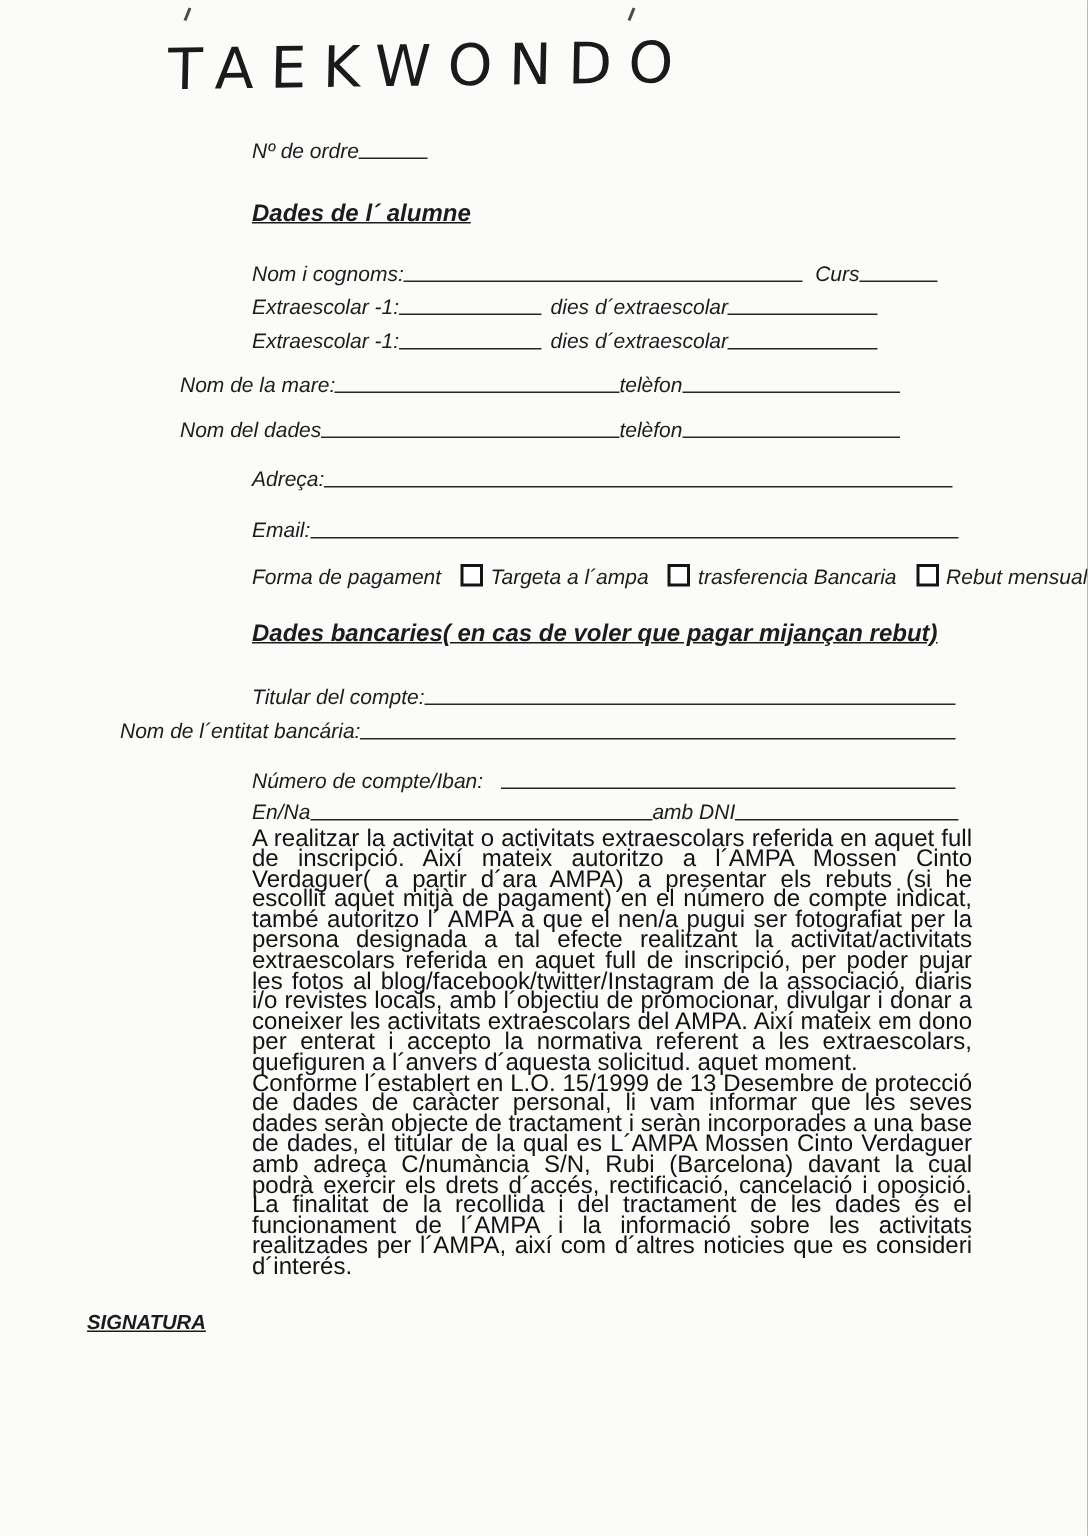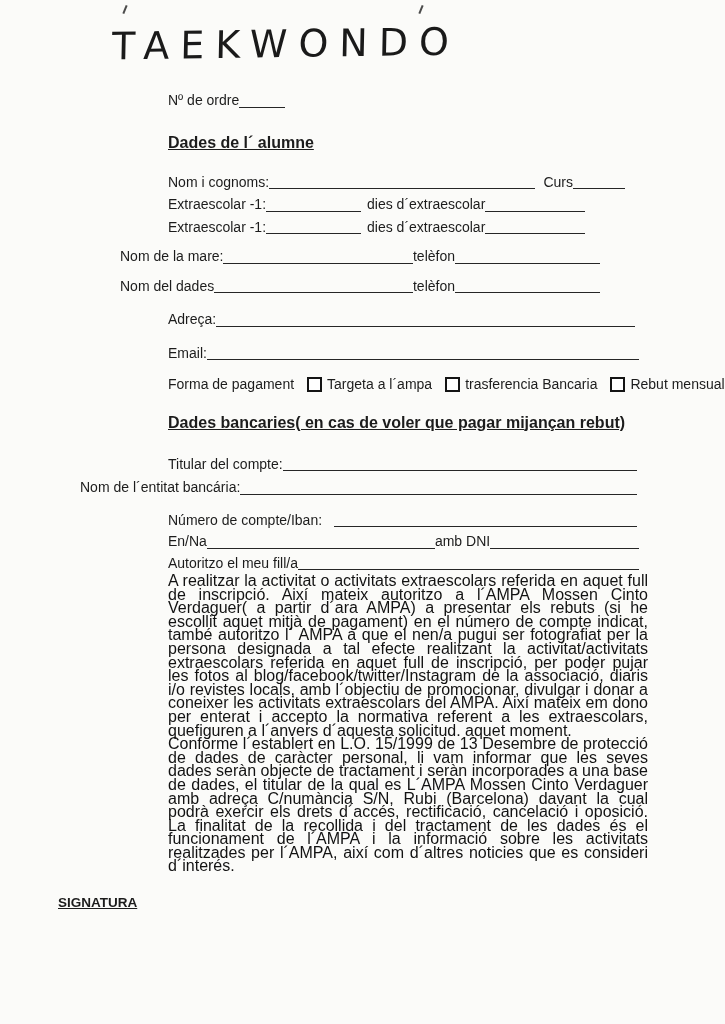--- a/index.html
+++ b/index.html
@@ -13,21 +13,21 @@
     overflow:hidden;
     box-shadow:0 0 6px rgba(0,0,0,.3);
   }
   .mark{position:absolute;width:2px;height:9px;background:#4a4a4a;transform:rotate(22deg);}
   .hand{
     position:absolute;top:22px;left:112px;
     font-family:"DejaVu Sans",sans-serif;
     font-size:38px;letter-spacing:11px;white-space:nowrap;
     color:#1a1a1a;transform:rotate(-0.8deg) skewX(-2deg);
   }
-  .row{display:flex;align-items:center;font-size:14px;line-height:1.25;}
+  .row{display:flex;align-items:flex-start;font-size:14px;line-height:1.25;font-style:italic;}
   .lbl{white-space:nowrap;}
   .bl{border-bottom:1.3px solid #262626;display:inline-block;height:13px;flex:0 0 auto;}
   .grow{flex:1 1 auto;}
   .hdg{font-weight:bold;text-decoration:underline;font-size:16px;}
   .cb{width:11px;height:11px;border:2px solid #141414;background:#fff;display:inline-block;
       margin:0 5px 1px 13px;flex:0 0 auto;}
   .opt{white-space:nowrap;}
   .para{font-size:16px;line-height:13.6px;text-align:justify;color:#121212;}
   .sig{font-weight:bold;text-decoration:underline;font-size:13.5px;}
 </style>
@@ -125,24 +125,20 @@
   </div>
 
 
   <div class="row" style="margin:4px 86px 0 168px">
     <span class="lbl">En/Na</span>
     <span class="bl" style="width:228px"></span>
     <span class="lbl">amb DNI</span>
     <span class="bl grow"></span>
   </div>
 
-  <div class="row" style="margin:4px 86px 0 168px">
-    <span class="lbl">Autoritzo el meu fill/a</span>
-    <span class="bl grow"></span>
-  </div>
 
   <div class="para" style="margin:2px 77px 0 168px">A realitzar la activitat o activitats extraescolars referida en aquet full de inscripció. Així mateix autoritzo a l´AMPA Mossen Cinto Verdaguer( a partir d´ara AMPA) a presentar els rebuts (si he escollit aquet mitjà de pagament) en el número de compte indicat, també autoritzo l´ AMPA a que el nen/a pugui ser fotografiat per la persona designada a tal efecte realitzant la activitat/activitats  extraescolars referida en aquet full de inscripció, per poder pujar les fotos al blog/facebook/twitter/Instagram de la associació, diaris i/o revistes locals, amb l´objectiu de promocionar, divulgar i donar a coneixer les activitats extraescolars del AMPA. Així mateix em dono per enterat i accepto la normativa referent a les extraescolars, quefiguren a l´anvers d´aquesta solicitud.  aquet moment.</div>
   <div class="para" style="margin:0 77px 0 168px">Conforme l´establert en L.O. 15/1999 de 13 Desembre de protecció de dades de caràcter personal, li vam informar que les seves dades seràn objecte de tractament i seràn incorporades a una base de dades, el titular de la qual es L´AMPA Mossen Cinto Verdaguer amb adreça C/numància S/N, Rubi (Barcelona) davant la cual podrà exercir els drets d´accés, rectificació, cancelació i oposició. La finalitat de la recollida i del tractament de les dades és el funcionament de l´AMPA i la informació sobre les activitats realitzades per l´AMPA, així com d´altres noticies que es consideri d´interés.</div>
 
 
   <div class="row" style="margin:22px 0 0 58px">
     <span class="sig">SIGNATURA</span>
   </div>
 
 </div>

